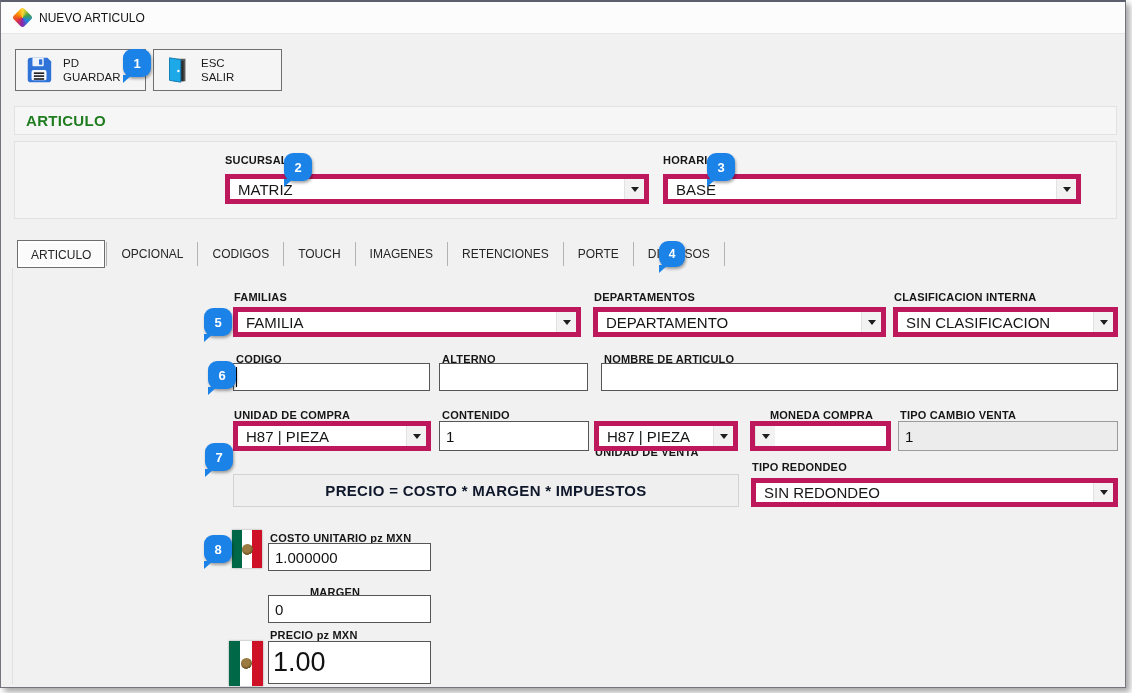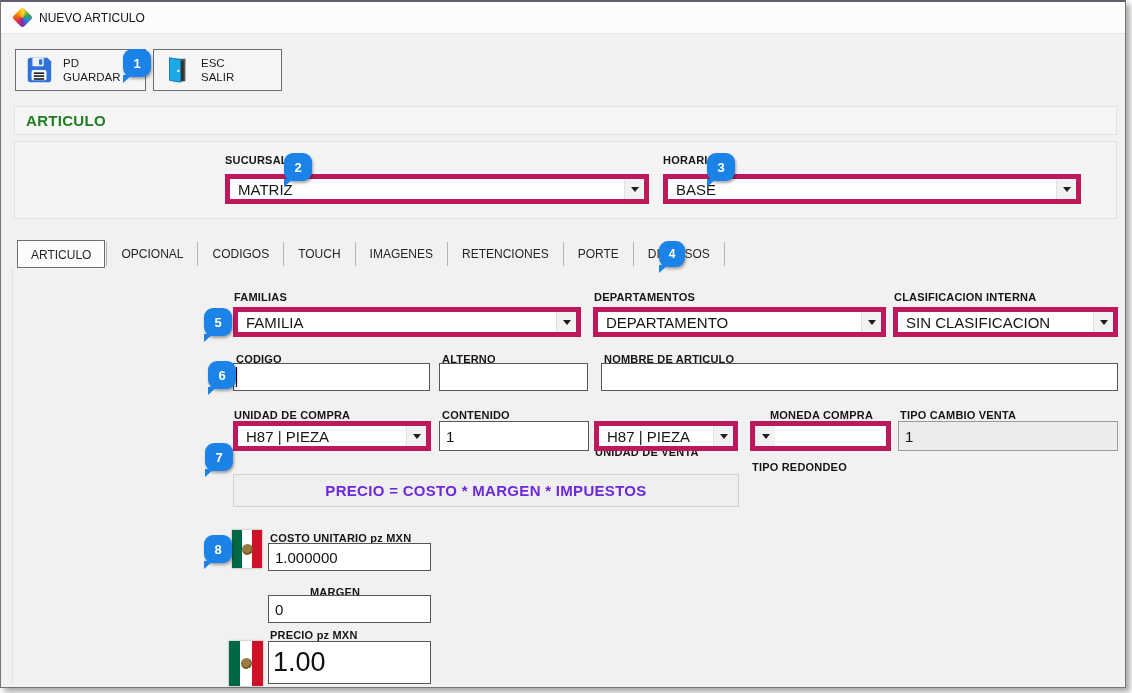--- a/index.html
+++ b/index.html
@@ -39,21 +39,21 @@
   .caret { position:absolute; width:1px; height:20px; background:#000; }
   
   .tabs { position:absolute; left:16px; top:237px; height:29px; display:flex; align-items:center; }
   .tab { font-size:12px; color:#262626; padding:0 13px; height:28px; line-height:28px; white-space:nowrap; cursor:default; }
   .tab.selected { background:#fbfbfb; border:1px solid #6e6e6e; box-shadow:inset 0 0 0 2px #fff; }
   .tab-sep { width:1px; height:24px; background:#b3b3b3; margin:0 1px; }
   .tabpanel { position:absolute; left:11px; top:266px; width:1109px; height:416px; border-left:1px solid #e0e0e0; }
   
   .formula-box { position:absolute; left:232px; top:472px; width:506px; height:33px; background:#efefef; border:1px solid #d2d2d2;
     display:flex; align-items:center; justify-content:center; }
-  .formula-text { font-size:15px; font-weight:700; color:#6d28d9; letter-spacing:.3px; }
+  .formula-text { font-size:15px; font-weight:700; color:#0f172a; letter-spacing:.3px; }
   
   .flag { position:absolute; background:linear-gradient(90deg,#006847 0 33.4%,#ffffff 33.4% 66.6%,#ce1126 66.6% 100%);
     box-shadow:0 0 2px rgba(0,0,0,.35); }
   .flag::after { content:""; position:absolute; left:50%; top:50%; width:11px; height:11px; margin:-5.5px 0 0 -5.5px;
     border-radius:50%; background:radial-gradient(circle at 45% 40%, #9b7b3f 0 40%, #6e5322 70%, rgba(0,0,0,0) 72%); }
   
   .badge { position:absolute; width:28px; height:28px; background:#1b82e8; border-radius:9px;
     color:#fff; font-size:13px; font-weight:700; display:flex; align-items:center; justify-content:center;
     box-shadow:1px 2px 3px rgba(0,0,0,.35); z-index:20; }
   .badge::after { content:""; position:absolute; left:0; bottom:-6px; width:0; height:0;
@@ -192,20 +192,26 @@
           <i></i>
         </span>
     </div>
     <div class="flabel" style="left:899px; top:407px;">TIPO CAMBIO VENTA</div>
     <input class="tbox disabled" style="left: 897px; top: 419px; width: 220px; height: 30px;" value="1">
 
     <div class="formula-box">
       <span class="formula-text">PRECIO = COSTO * MARGEN * IMPUESTOS</span>
     </div>
     <div class="flabel" style="left:751px; top:459px;">TIPO REDONDEO</div>
+    <div class="combo" style="left:750px; top:476px; width:367px; height:29px;">
+      <span class="val">SIN REDONDEO</span>
+      <span class="arrow">
+          <i></i>
+        </span>
+    </div>
 
     <div class="flag" style="left:231px; top:528px; width:30px; height:38px;"></div>
     <div class="flabel" style="left:269px; top:530px;">COSTO UNITARIO pz MXN</div>
     <input class="tbox" style="left: 267px; top: 541px; width: 163px;" value="1.000000">
 
     <div class="flabel" style="left:269px; top:584px;margin-left:40px;">MARGEN</div>
     <input class="tbox" style="left: 267px; top: 593px; width: 163px;" value="0">
 
     <div class="flabel" style="left:269px; top:627px;">PRECIO pz MXN</div>
     <div class="flag" style="left:228px; top:639px; width:34px; height:45px;"></div>

